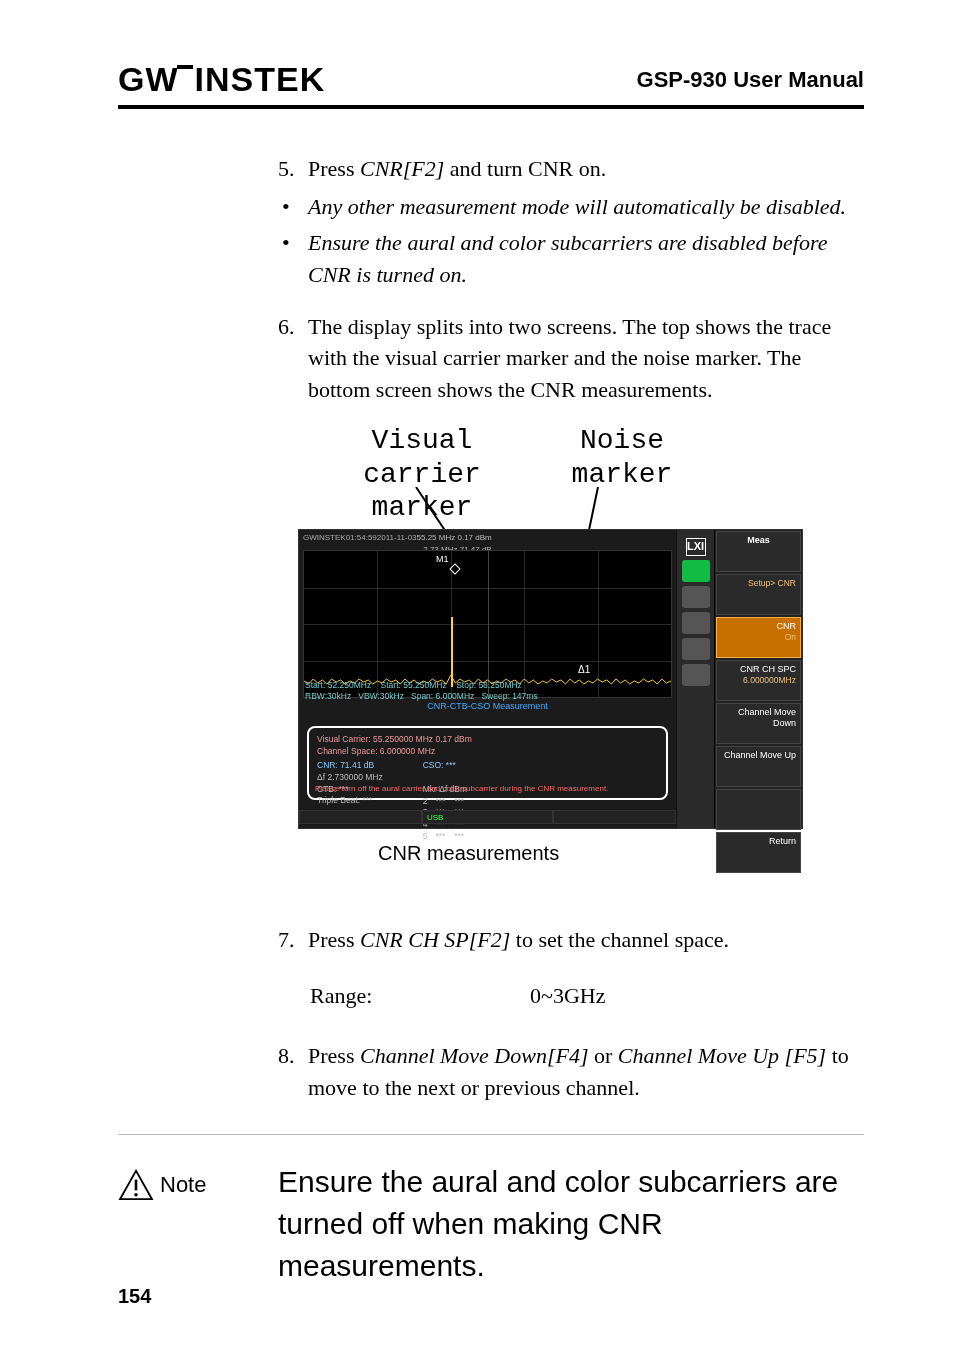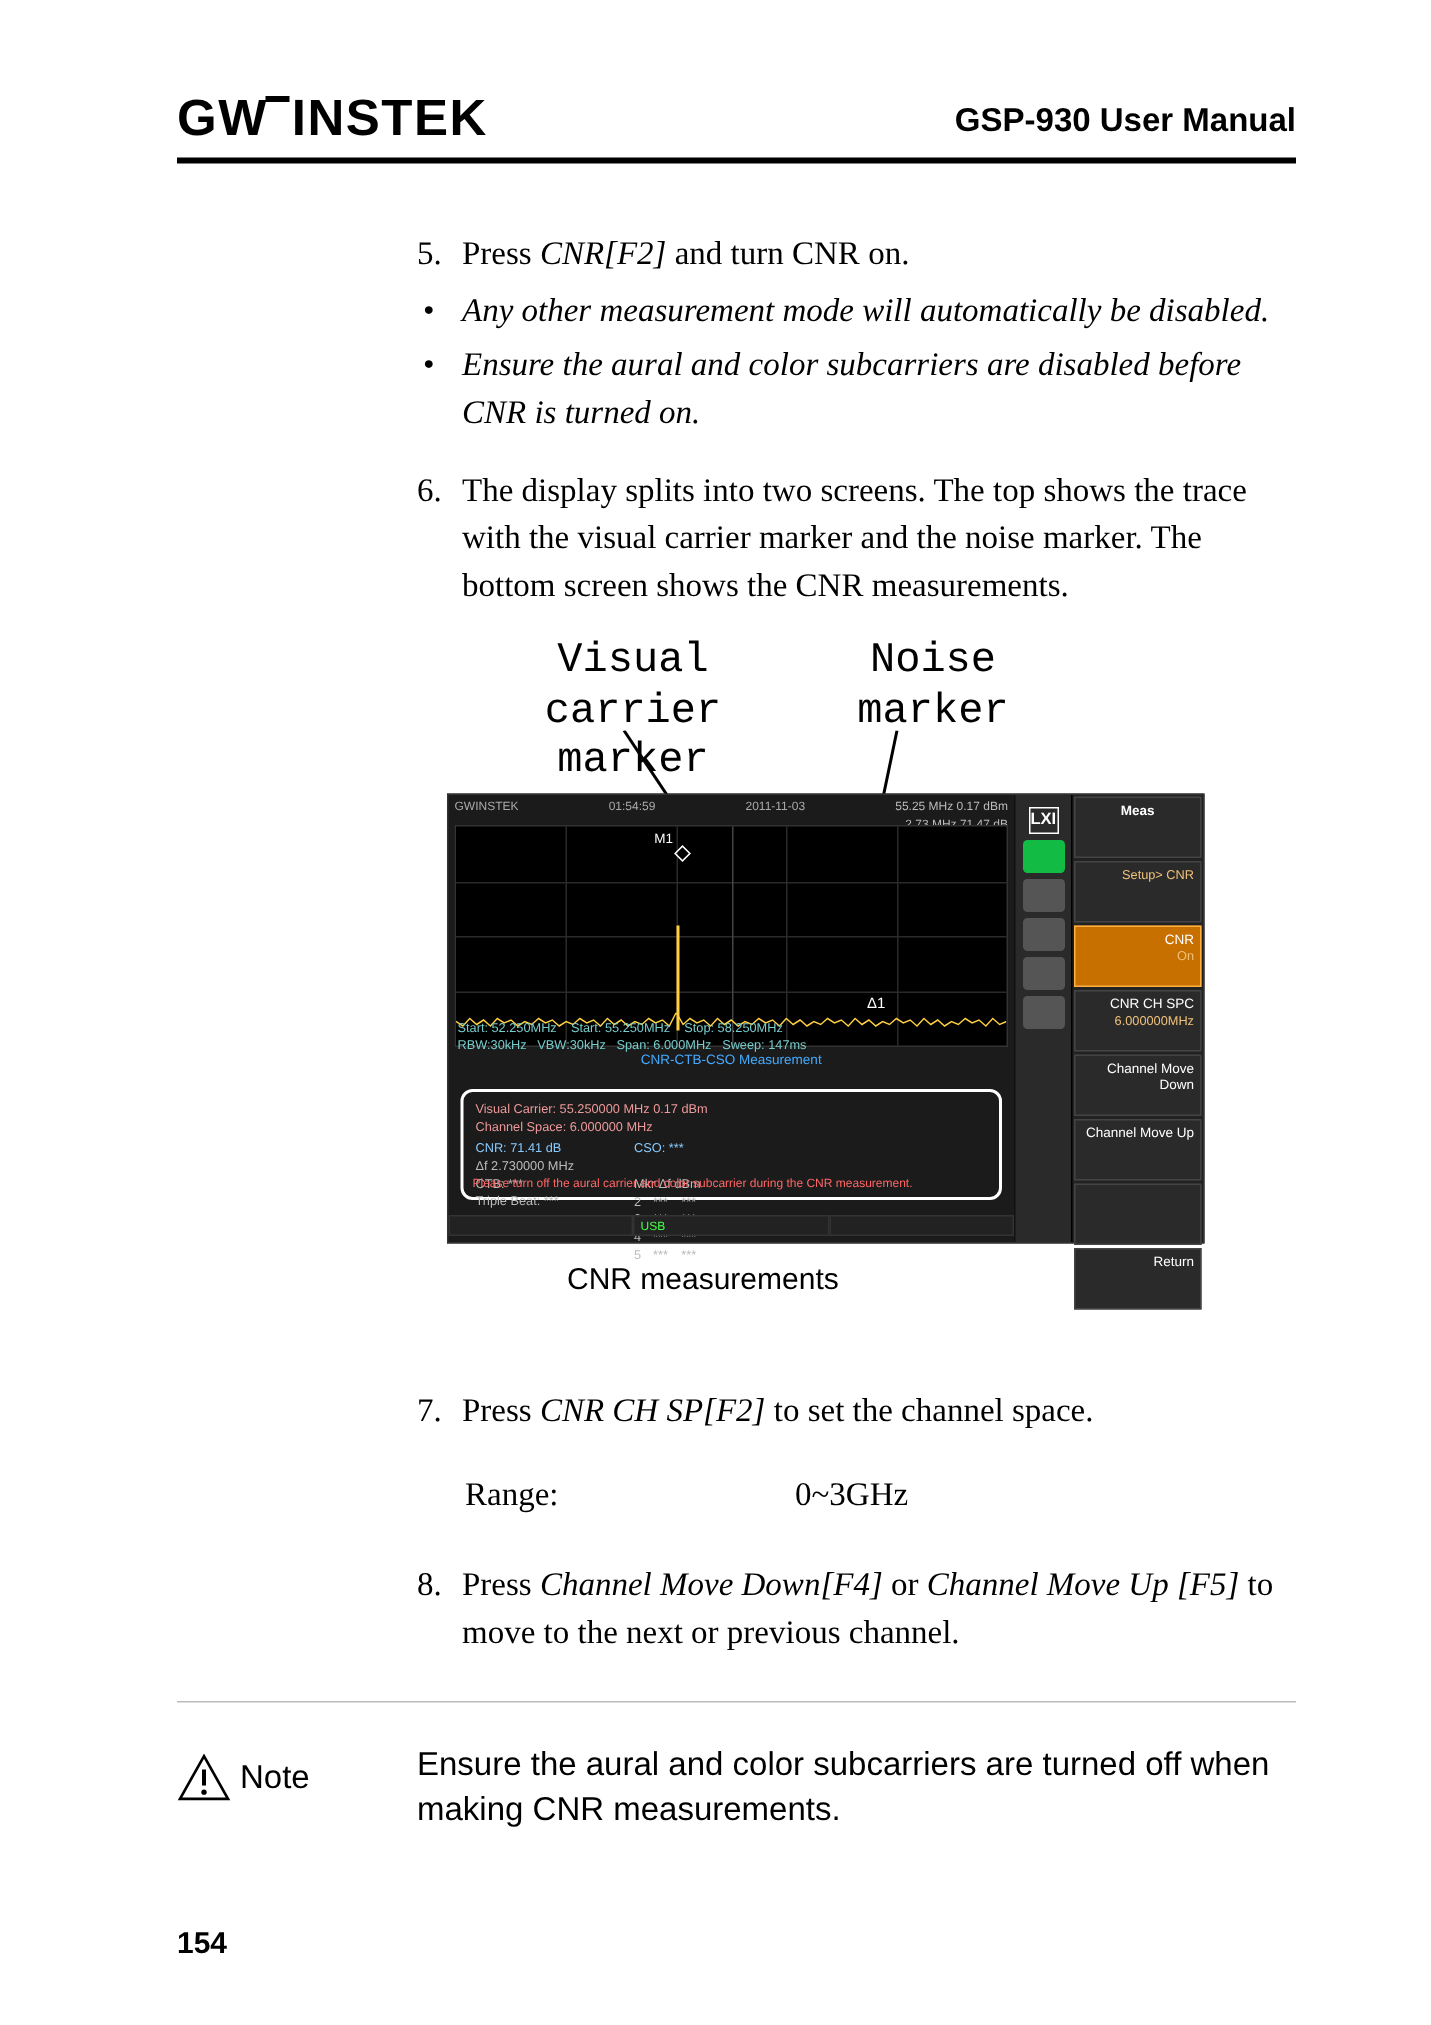--- a/index.html
+++ b/index.html
@@ -22,21 +22,21 @@
   .block-spacer { height: 24px; }
   .figure-wrap { margin: 18px 0 8px 0; }
   .fig-labels-top { display: flex; font-family: Liberation Mono, monospace; font-size: 28px; text-align: center; margin-left: 54px; margin-bottom: 4px; }
   .fig-labels-top .lbl { width: 180px; line-height: 1.2; }
   .fig-labels-top .lbl + .lbl { margin-left: 20px; }
   .screenshot {
     width: 505px; height: 300px; background:#1b1b1b; border:1px solid #333; position: relative;
     font-family: Arial, sans-serif; color:#ddd; font-size: 9px; display:flex;
   }
   .scr-main { flex:1; position:relative; }
-  .scr-top { position:absolute; top:2px; left:4px; right:4px; display:flex; justify-content:space-between; font-size:8px;}
+  .scr-top { position:absolute; top:2px; left:4px; right:4px; display:flex; font-size:8px;}
   .scr-topbar { color:#aaa; }
   .plot-area { position:absolute; top:20px; left:4px; right:4px; height:148px; background:#000; border:1px solid #333; }
   .grid-v, .grid-h { position:absolute; background:#2a2a2a; }
   .noise-line { position:absolute; left:0; right:0; bottom:10px; height:12px; overflow:hidden;}
   .noise-line svg { width:100%; height:100%; }
   .peak { position:absolute; left:40%; bottom:10px; width:2px; height:70px; background:#ffd040;}
   .marker1 { position:absolute; left:40%; top:14px; width:12px; height:10px; }
   .marker-diamond { width:8px; height:8px; border:1px solid #fff; transform:rotate(45deg); display:block;}
   .delta-m { position:absolute; right:22%; bottom:20px; color:#fff; font-size:10px;}
   .pointer-line { stroke:#000; stroke-width:2; }
@@ -60,21 +60,21 @@
   .sk.hl { background:#c77000; border-color:#ffb040; }
   .sk .sub { color:#efc27a; font-size:8.5px; display:block;}
   .fig-caption { font-family: "Trebuchet MS", Arial, sans-serif; font-size: 20px; margin-top: 10px; margin-left: 100px; }
   .range-row { display:flex; margin: 24px 0 28px 32px; }
   .range-row .rl { width: 220px; }
   .range-row .rv { }
   .hr { border: none; border-top: 1px solid #bbb; margin: 30px 0 26px 0; width: 100%; }
   .note-row { display: flex; align-items: flex-start; }
   .note-left { width: 160px; flex: 0 0 160px; display:flex; align-items:center; gap:6px; font-family: "Trebuchet MS", Arial, sans-serif; font-size:22px; padding-top: 8px;}
   .note-left svg { width:36px; height:32px; }
-  .note-body { flex:1; font-family: "Trebuchet MS", Arial, sans-serif; font-size: 22px; line-height:1.4; }
+  .note-body { flex:1; font-family: "Trebuchet MS", Arial, sans-serif; font-size: 30px; line-height:1.4; }
   .page-num { position:absolute; bottom: 42px; left: 118px; font-family: "Trebuchet MS", Arial, sans-serif; font-weight: bold; font-size: 20px; }
   .callout-svg { position:absolute; top:-42px; left:0; width:100%; height:360px; pointer-events:none; }
 </style>
 </head>
 <body>
 
 <div class="page">
   <div class="header">
     <div class="logo">G<span class="u">W</span><span class="u-bar"></span>INSTEK</div>
     <div class="manual">GSP-930 User Manual</div>

